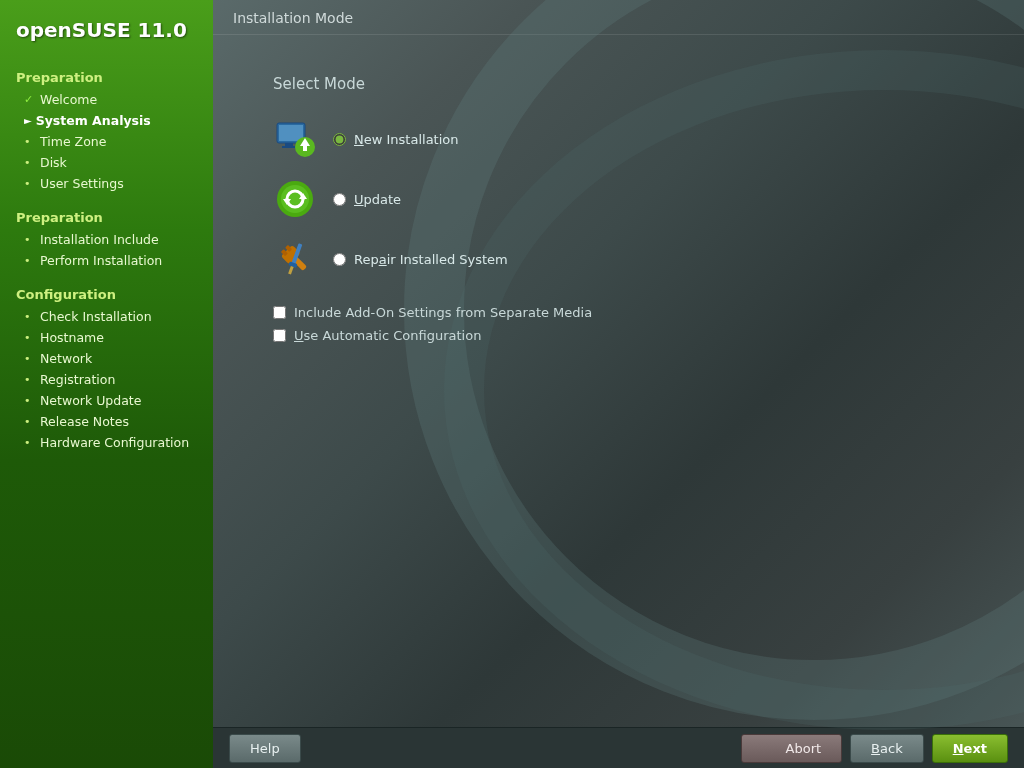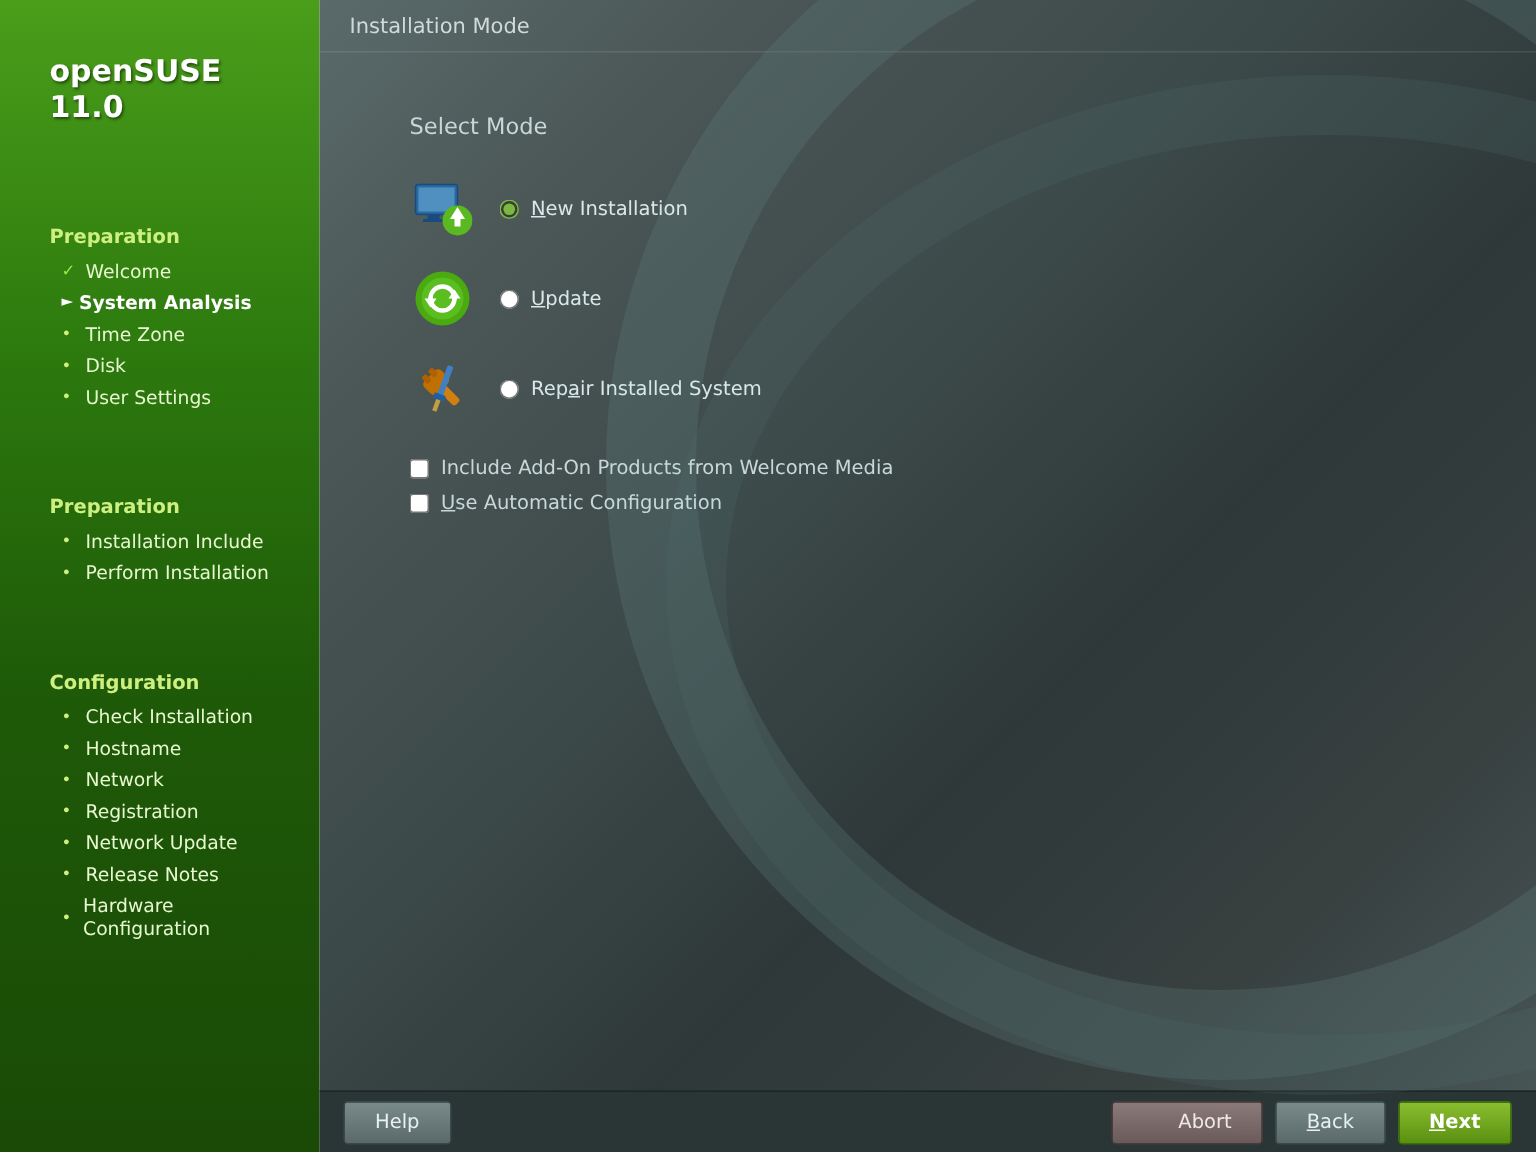--- a/index.html
+++ b/index.html
@@ -19,23 +19,22 @@
       height: 100%;
     }
 
     
     #sidebar {
       width: 213px;
       min-width: 213px;
       background: linear-gradient(180deg, #4a9e1a 0%, #2d7a0e 30%, #1e5a08 60%, #1a4a06 100%);
       display: flex;
       flex-direction: column;
-      padding: 17px;
+      padding: 0;
       color: #fff;
-      gap: 40px;
     }
 
     #app-title {
       font-size: 20px;
       font-weight: bold;
       color: #fff;
       padding: 18px 16px 16px 16px;
       text-shadow: 1px 1px 2px rgba(0,0,0,0.5);
     }
 
@@ -398,21 +397,21 @@
         <label class="radio-label">
           <input type="radio" name="install-mode" value="repair" style="">
           <span>Rep<span class="underline-char">a</span>ir Installed System</span>
         </label>
       </div>
 
       <div class="checkboxes-container">
         <div class="checkbox-row">
           <input type="checkbox" id="include-addon" style="">
           <label for="include-addon">
-            <span>Include Add-On Products from Welcome Media</span>
+            <span>Include Add-On Settings from Separate Media</span>
           </label>
         </div>
         <div class="checkbox-row">
           <input type="checkbox" id="use-automatic" style="">
           <label for="use-automatic">
             <span><span class="underline-char">U</span>se Automatic Configuration</span>
           </label>
         </div>
       </div>
     </div>

